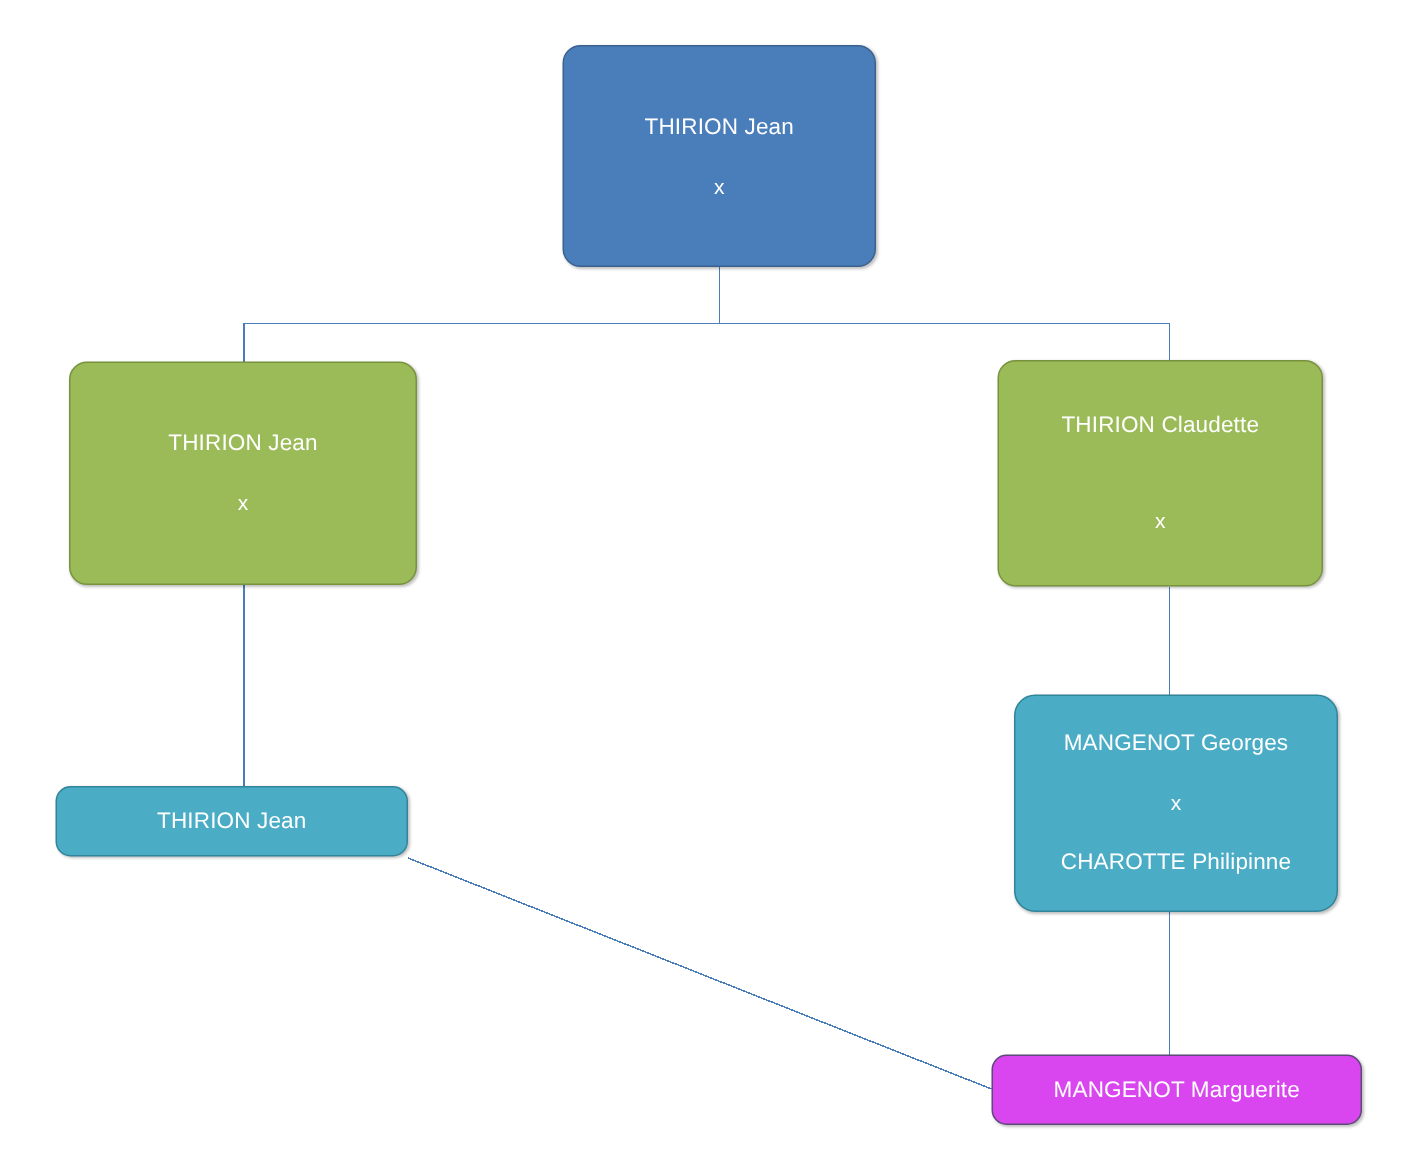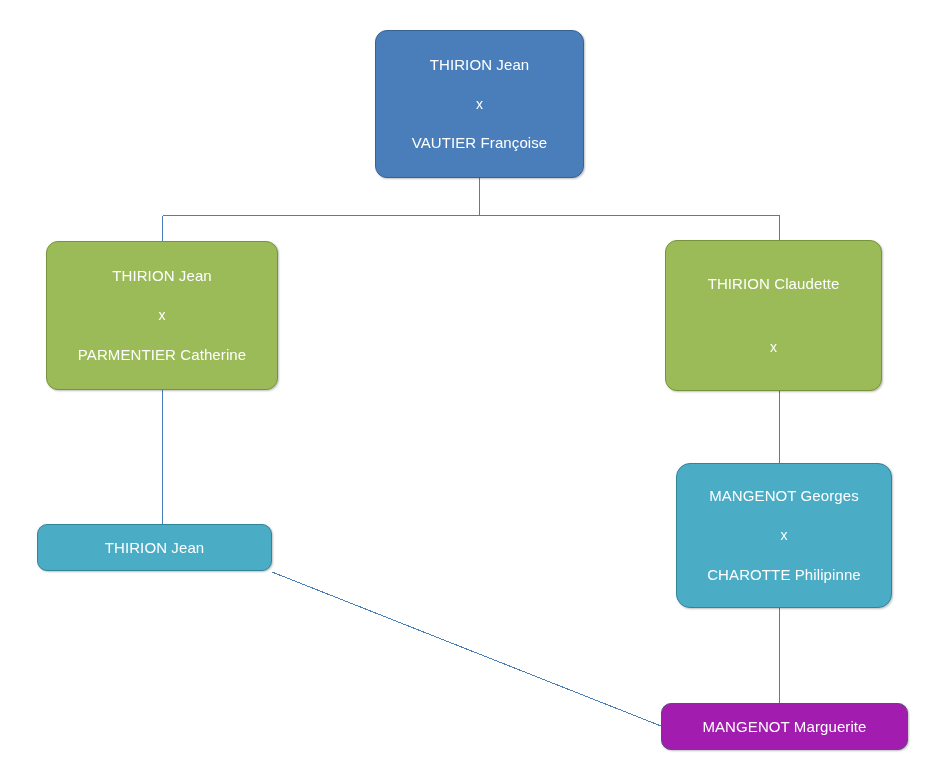--- a/index.html
+++ b/index.html
@@ -60,21 +60,21 @@
   .node.couple .line + .line {
     margin-top: 22px;
   }
   .node.single {
     border-radius: 10px;
   }
   
   .fill-blue   { background: #4a7ebb; border-color: #3a628f; }
   .fill-green  { background: #9bbb59; border-color: #77933c; }
   .fill-teal   { background: #4bacc6; border-color: #31859b; }
-  .fill-purple { background: #a21caf; border-color: #5f497a; text-align: center; }
+  .fill-purple { background: #d946ef; border-color: #5f497a; text-align: center; }
 </style>
 </head>
 <body>
 
 <div id="canvas">
 
   <svg id="connectors" viewBox="0 0 942 776" width="942" height="776" xmlns="http://www.w3.org/2000/svg">
     <g stroke="#4a7ebb" stroke-width="1" fill="none" shape-rendering="crispEdges">
 
       <path d="M479.5 178 L479.5 215.5"></path>
@@ -91,27 +91,25 @@
 
       <path d="M779.5 608 L779.5 703.5"></path>
 
       <path d="M272 572 L661 726"></path>
     </g>
   </svg>
 
   <div class="node couple fill-blue" style="left:375px; top:30px; width:209px; height:148px;">
     <span class="line">THIRION Jean</span>
     <span class="line spouse-sep">x</span>
-    <span class="line">VAUTIER Françoise</span>
   </div>
 
   <div class="node couple fill-green" style="left:46px; top:241px; width:232px; height:149px;">
     <span class="line">THIRION Jean</span>
     <span class="line spouse-sep">x</span>
-    <span class="line">PARMENTIER Catherine</span>
   </div>
 
   <div class="node couple fill-green" style="left:665px; top:240px; width:217px; height:151px;gap:24px;">
     <span class="line">THIRION Claudette</span>
     <span class="line spouse-sep">x</span>
   </div>
 
   <div class="node couple fill-teal" style="left:676px; top:463px; width:216px; height:145px;border-radius:14px;">
     <span class="line">MANGENOT Georges</span>
     <span class="line spouse-sep">x</span>

